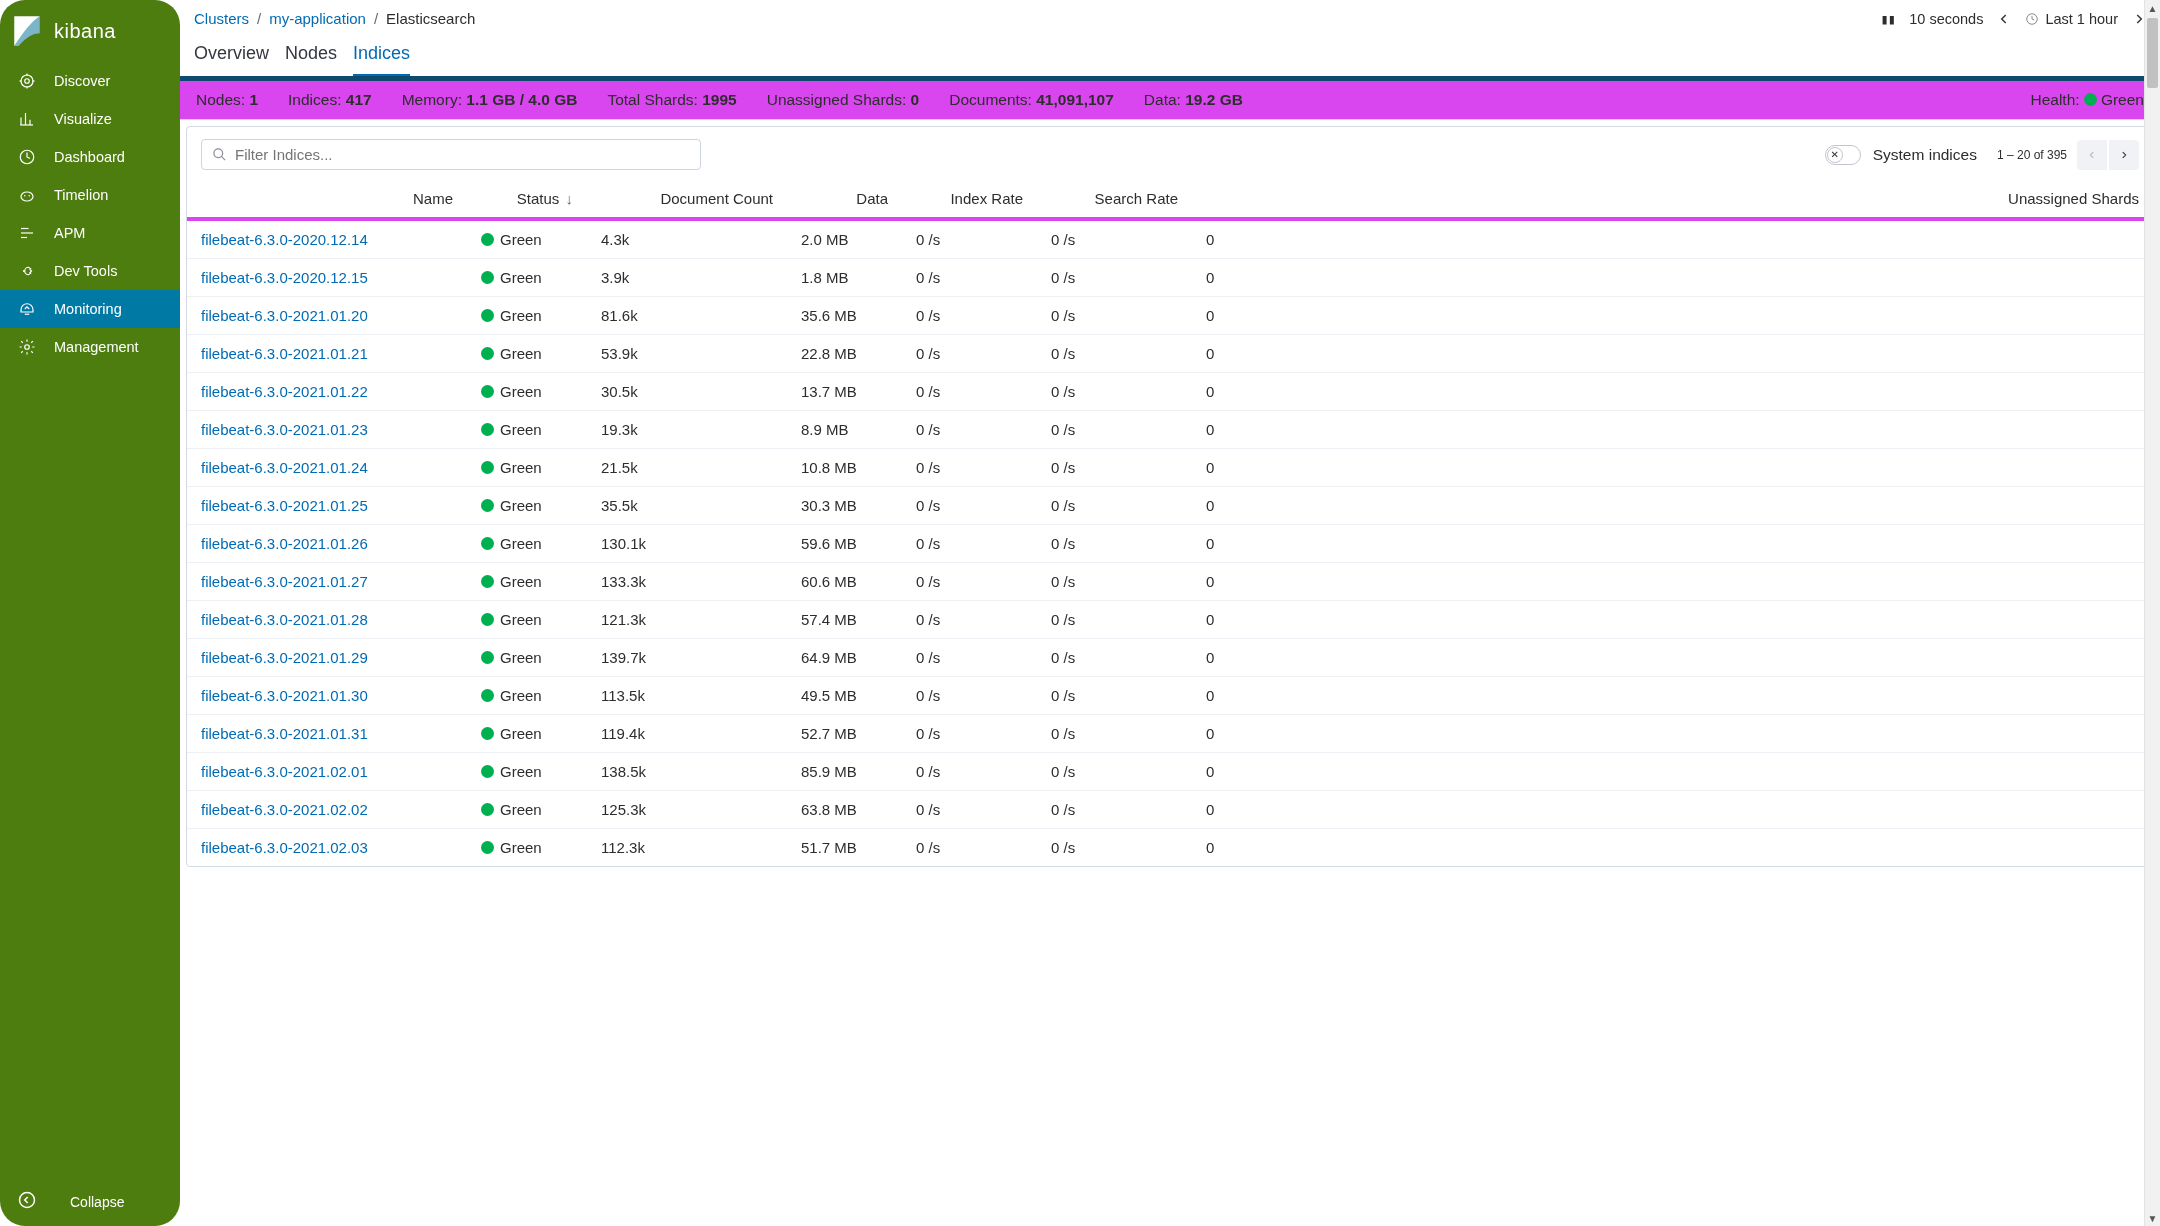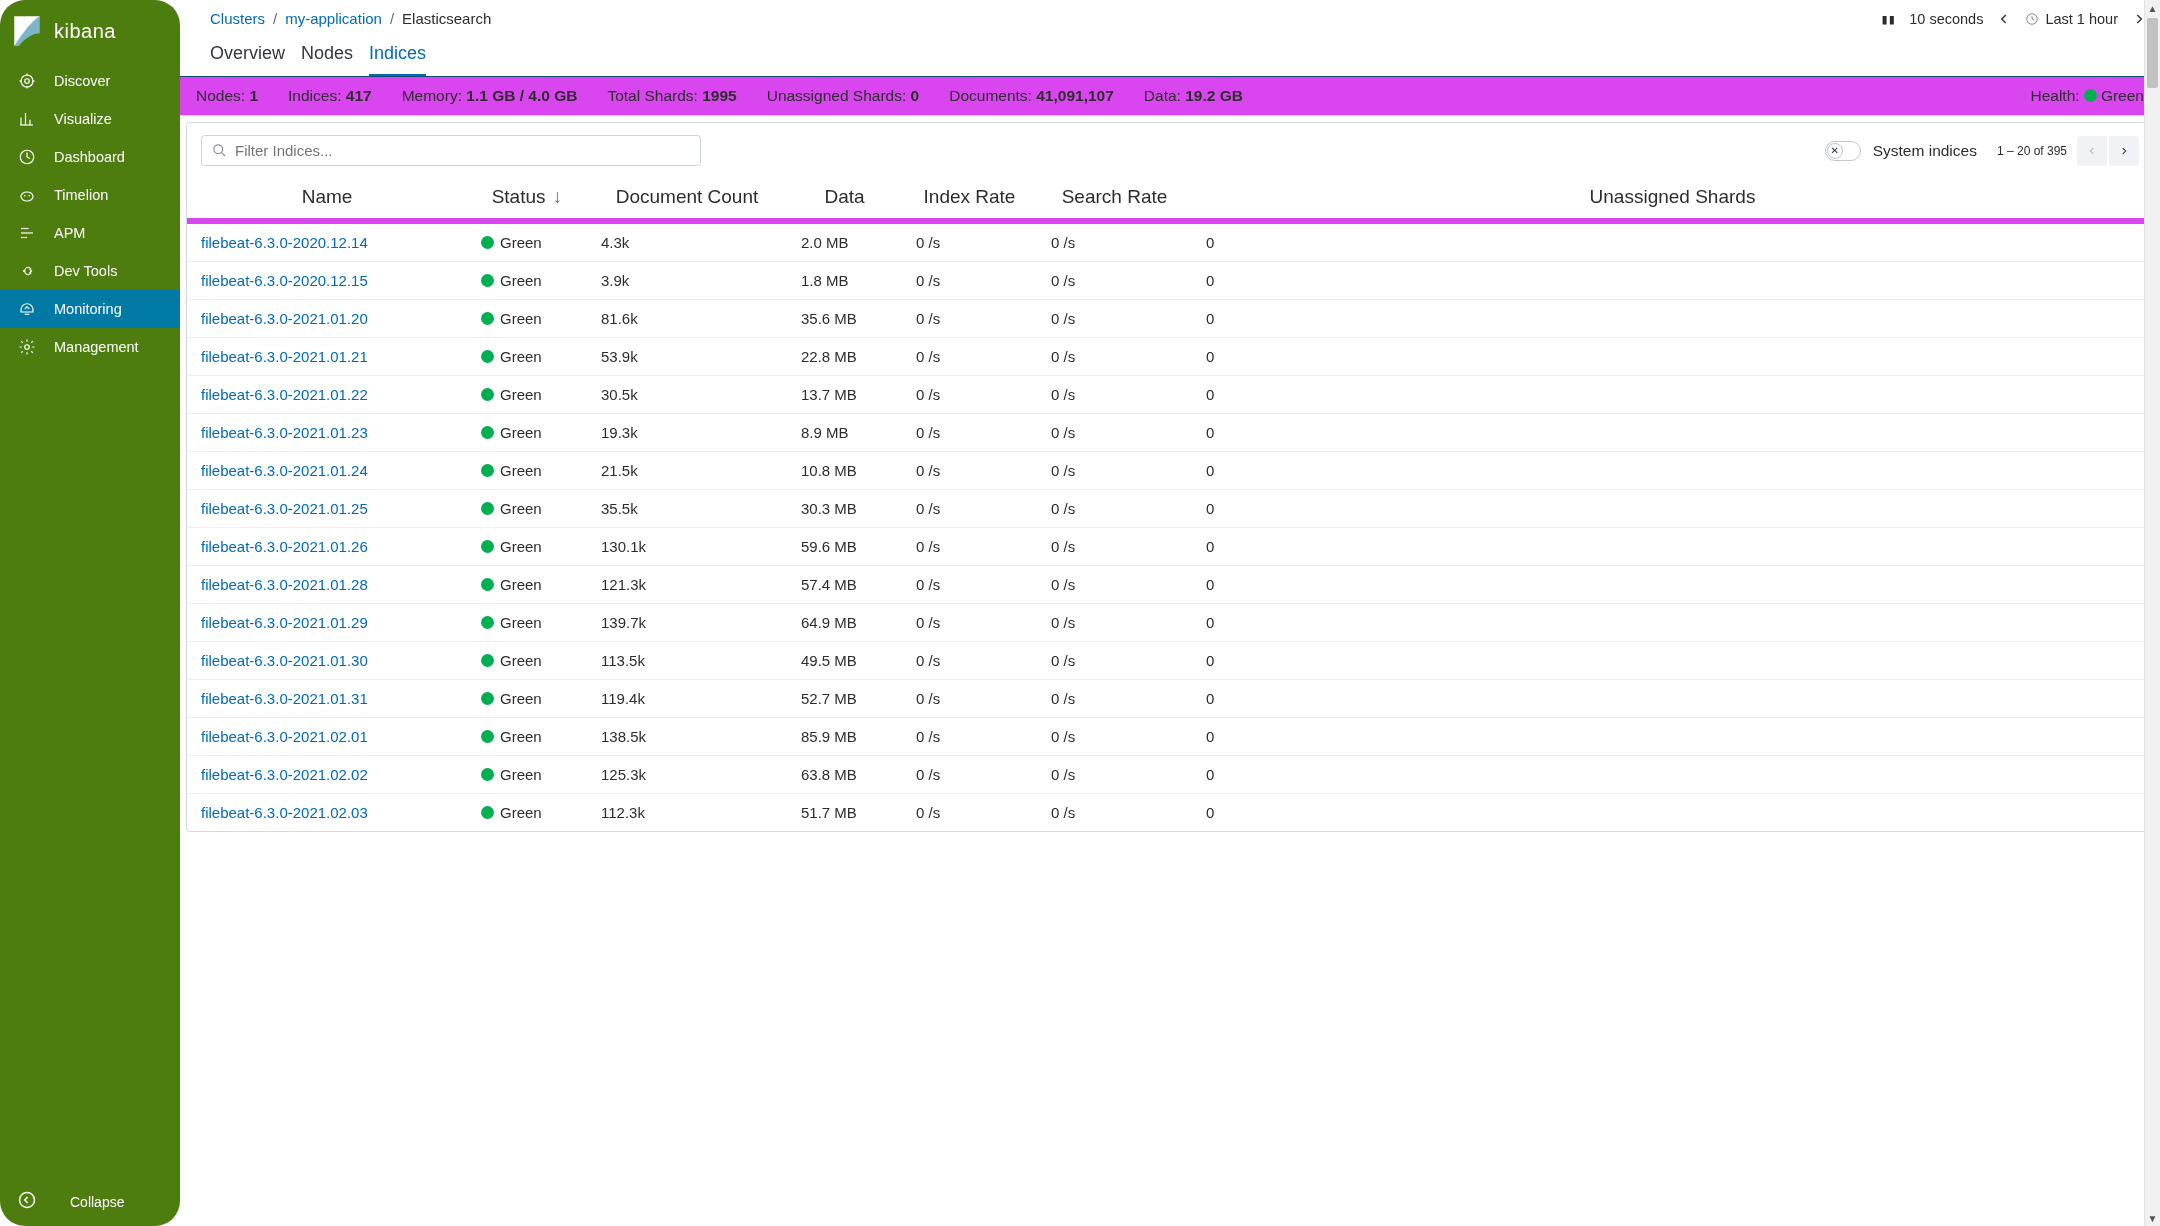--- a/index.html
+++ b/index.html
@@ -16,21 +16,21 @@
   .nav-item.active { background: #0079a5; }
   .nav-icon { width: 18px; height: 18px; display: inline-flex; align-items: center; justify-content: center; }
   .nav-icon svg { width: 18px; height: 18px; fill: none; stroke: #fff; stroke-width: 1.6; }
   .collapse-row { display: flex; align-items: center; gap: 34px; padding: 12px 14px 14px 18px; cursor: pointer; }
   .collapse-row svg { width: 18px; height: 18px; fill: none; stroke: #fff; stroke-width: 2; }
 
   
   .main { flex: 1; display: flex; flex-direction: column; overflow: hidden; }
 
   
-  .top-header { border-bottom: 1px solid #0c4a6e; padding: 10px 14px 0 30px; }
+  .top-header { border-bottom: 5px solid #0c4a6e; padding: 10px 14px 0 14px; }
   .top-header-row { display: flex; align-items: center; justify-content: space-between; }
   .breadcrumbs { display: flex; align-items: center; gap: 8px; font-size: 15px; }
   .breadcrumbs a { color: #006bb4; text-decoration: none; cursor: pointer; }
   .breadcrumbs .sep { color: #6a6a6a; }
   .breadcrumbs .current { color: #2d2d2d; }
   .time-controls { display: flex; align-items: center; gap: 14px; color: #2d2d2d; }
   .tc-btn { display: inline-flex; align-items: center; gap: 6px; cursor: pointer; font-size: 14.5px; }
   .tc-btn svg { width: 14px; height: 14px; stroke: #343741; fill: #343741; }
   .pause-icon { font-family: monospace; font-size: 14px; letter-spacing: -1px; font-weight: bold;}
   .tabs { display: flex; gap: 16px; margin-top: 8px; }
@@ -58,21 +58,21 @@
   .page-controls { display: flex; align-items: center; gap: 10px; }
   .page-label { font-size: 12px; color: #2d2d2d; }
   .page-btns { display: flex; }
   .page-btn { width: 30px; height: 30px; border: none; background: #f0f2f5; display: flex; align-items: center; justify-content: center; cursor: pointer; }
   .page-btn:first-child { border-top-left-radius: 4px; border-bottom-left-radius: 4px; margin-right:2px;}
   .page-btn:last-child { border-top-right-radius: 4px; border-bottom-right-radius: 4px; }
   .page-btn svg { width: 10px; height: 10px; stroke: #2d2d2d; stroke-width: 2.5; fill: none; }
   .page-btn.disabled svg { stroke: #b0b4bc; }
 
   table { width: 100%; border-collapse: collapse; }
-  thead th { text-align: center; font-weight: 400; color: #2d2d2d; font-size: 19px; padding: 8px 14px 10px 14px; border-bottom: 6px solid #d946ef; }
+  thead th { text-align: right; font-weight: 400; color: #2d2d2d; font-size: 15px; padding: 8px 14px 10px 14px; border-bottom: 4px solid #d946ef; }
   thead th .sort { color: #6a6a6a; margin-left: 2px; }
   tbody td { padding: 10px 14px; border-bottom: 1px solid #eceff4; font-size: 15px; white-space: nowrap; }
   tbody tr:last-child td { border-bottom: none; }
   td.name a { color: #006bb4; text-decoration: none; }
   .status-cell { display: flex; align-items: center; gap: 6px; }
   .status-dot { width: 13px; height: 13px; border-radius: 50%; background: #00b050; display: inline-block; }
 
   
   .scroll-gutter { position: fixed; right: 0; top: 0; bottom: 0; width: 16px; background: #f1f1f1; border-left: 1px solid #e3e3e3; }
   .scroll-gutter .up, .scroll-gutter .down { height: 16px; display:flex; align-items:center; justify-content:center; font-size:10px; color:#555;}
@@ -411,20 +411,34 @@
                   <span>Green</span>
                 </span>
               </td>
               <td>130.1k</td>
               <td>59.6 MB</td>
               <td>0 /s</td>
               <td>0 /s</td>
               <td>0</td>
             </tr>
             <tr>
+              <td class="name"><a>filebeat-6.3.0-2021.01.27</a></td>
+              <td>
+                <span class="status-cell">
+                  <span class="status-dot"></span>
+                  <span>Green</span>
+                </span>
+              </td>
+              <td>133.3k</td>
+              <td>60.6 MB</td>
+              <td>0 /s</td>
+              <td>0 /s</td>
+              <td>0</td>
+            </tr>
+            <tr>
               <td class="name"><a>filebeat-6.3.0-2021.01.28</a></td>
               <td>
                 <span class="status-cell">
                   <span class="status-dot"></span>
                   <span>Green</span>
                 </span>
               </td>
               <td>121.3k</td>
               <td>57.4 MB</td>
               <td>0 /s</td>

